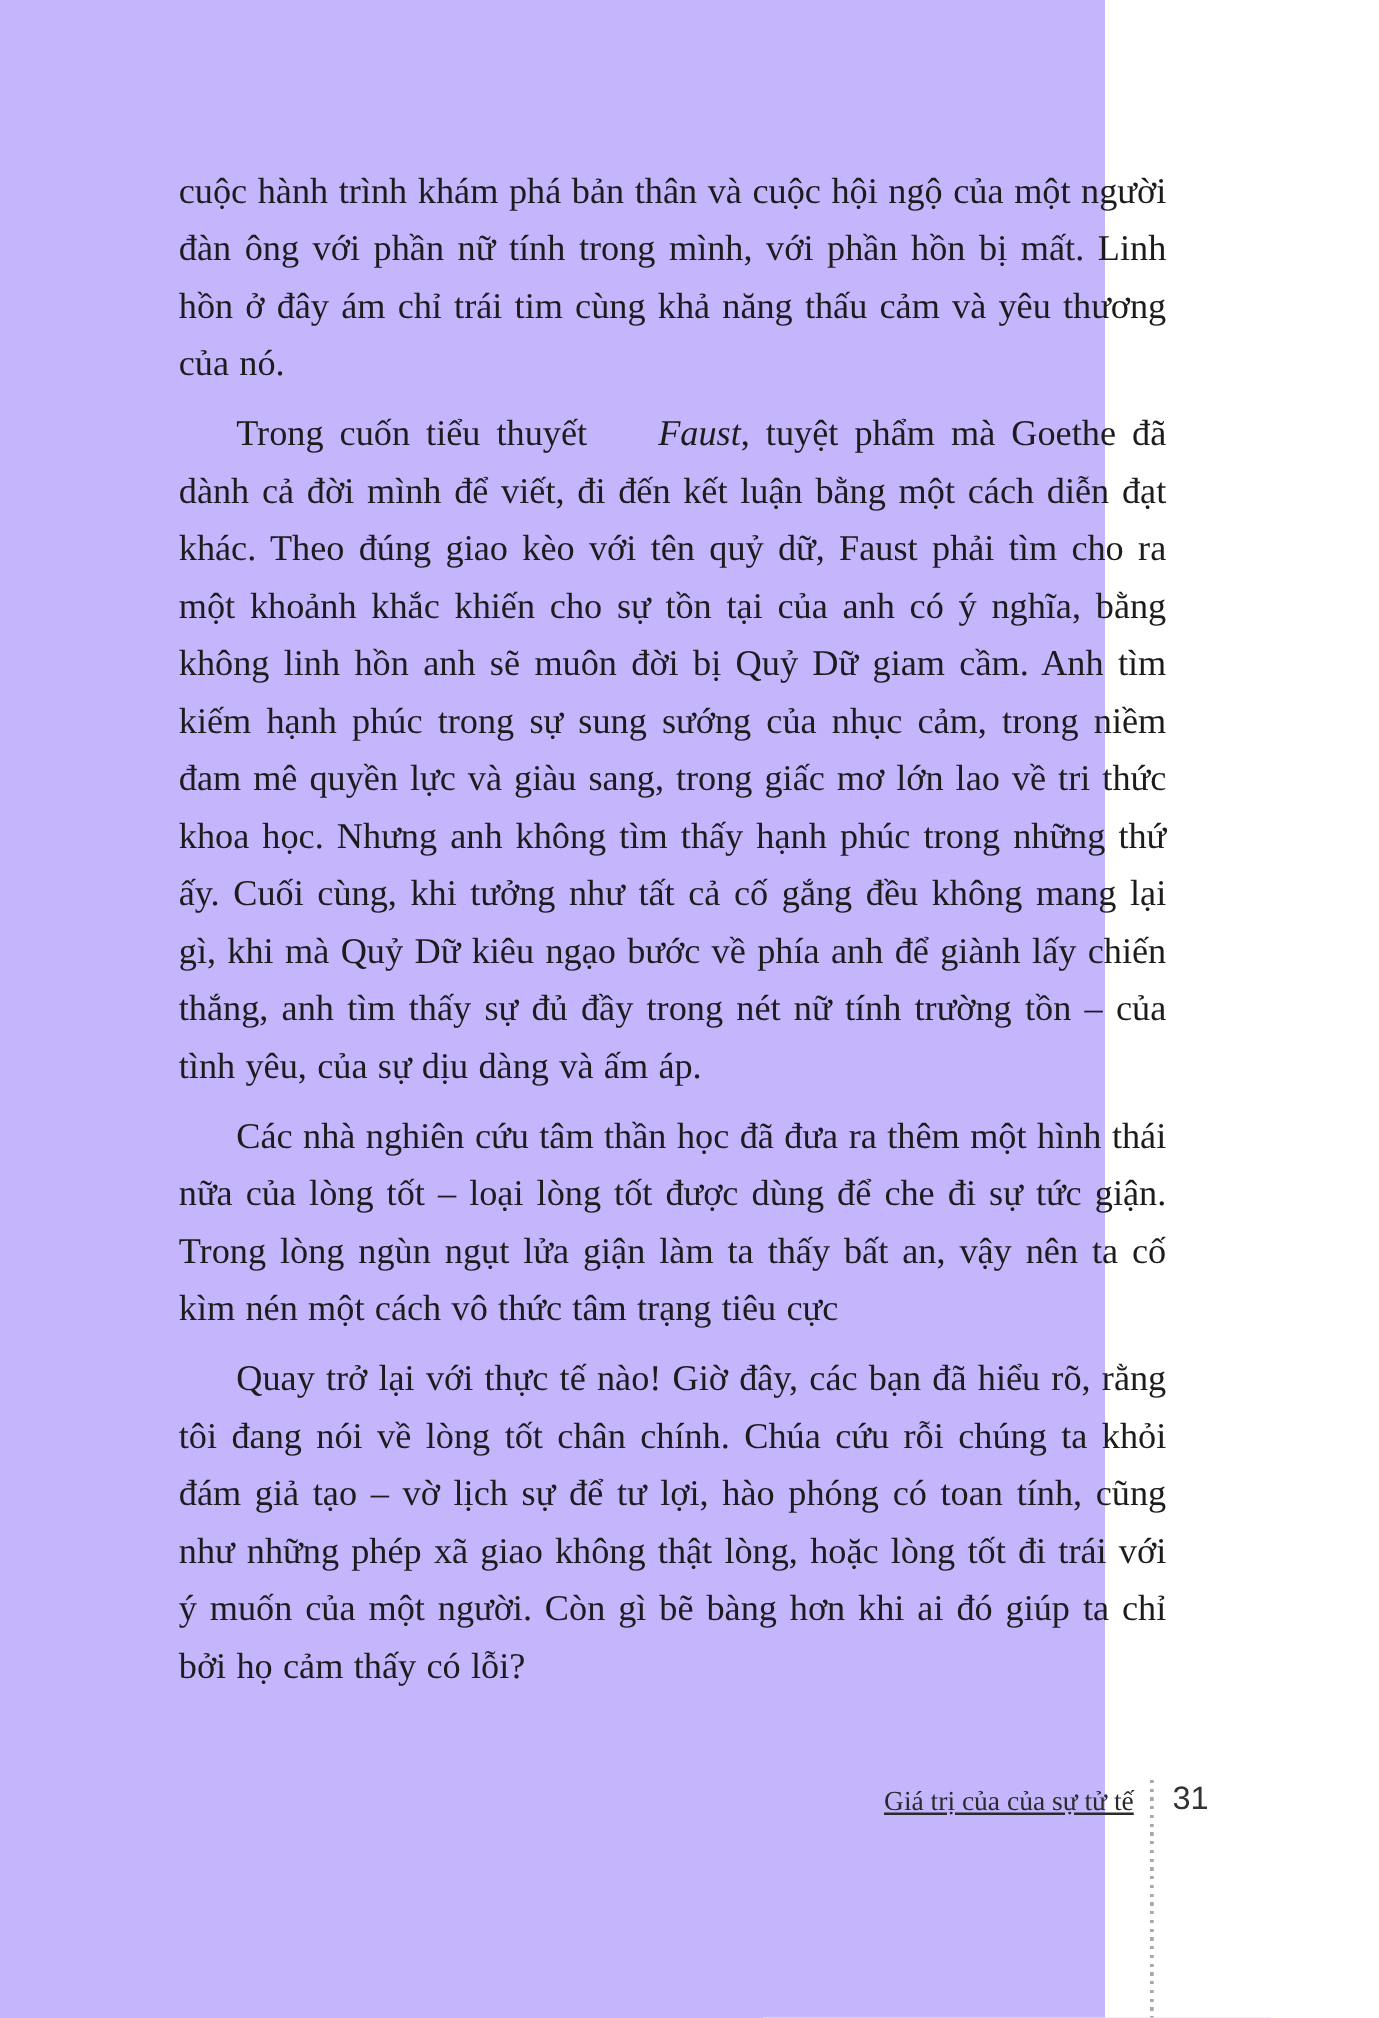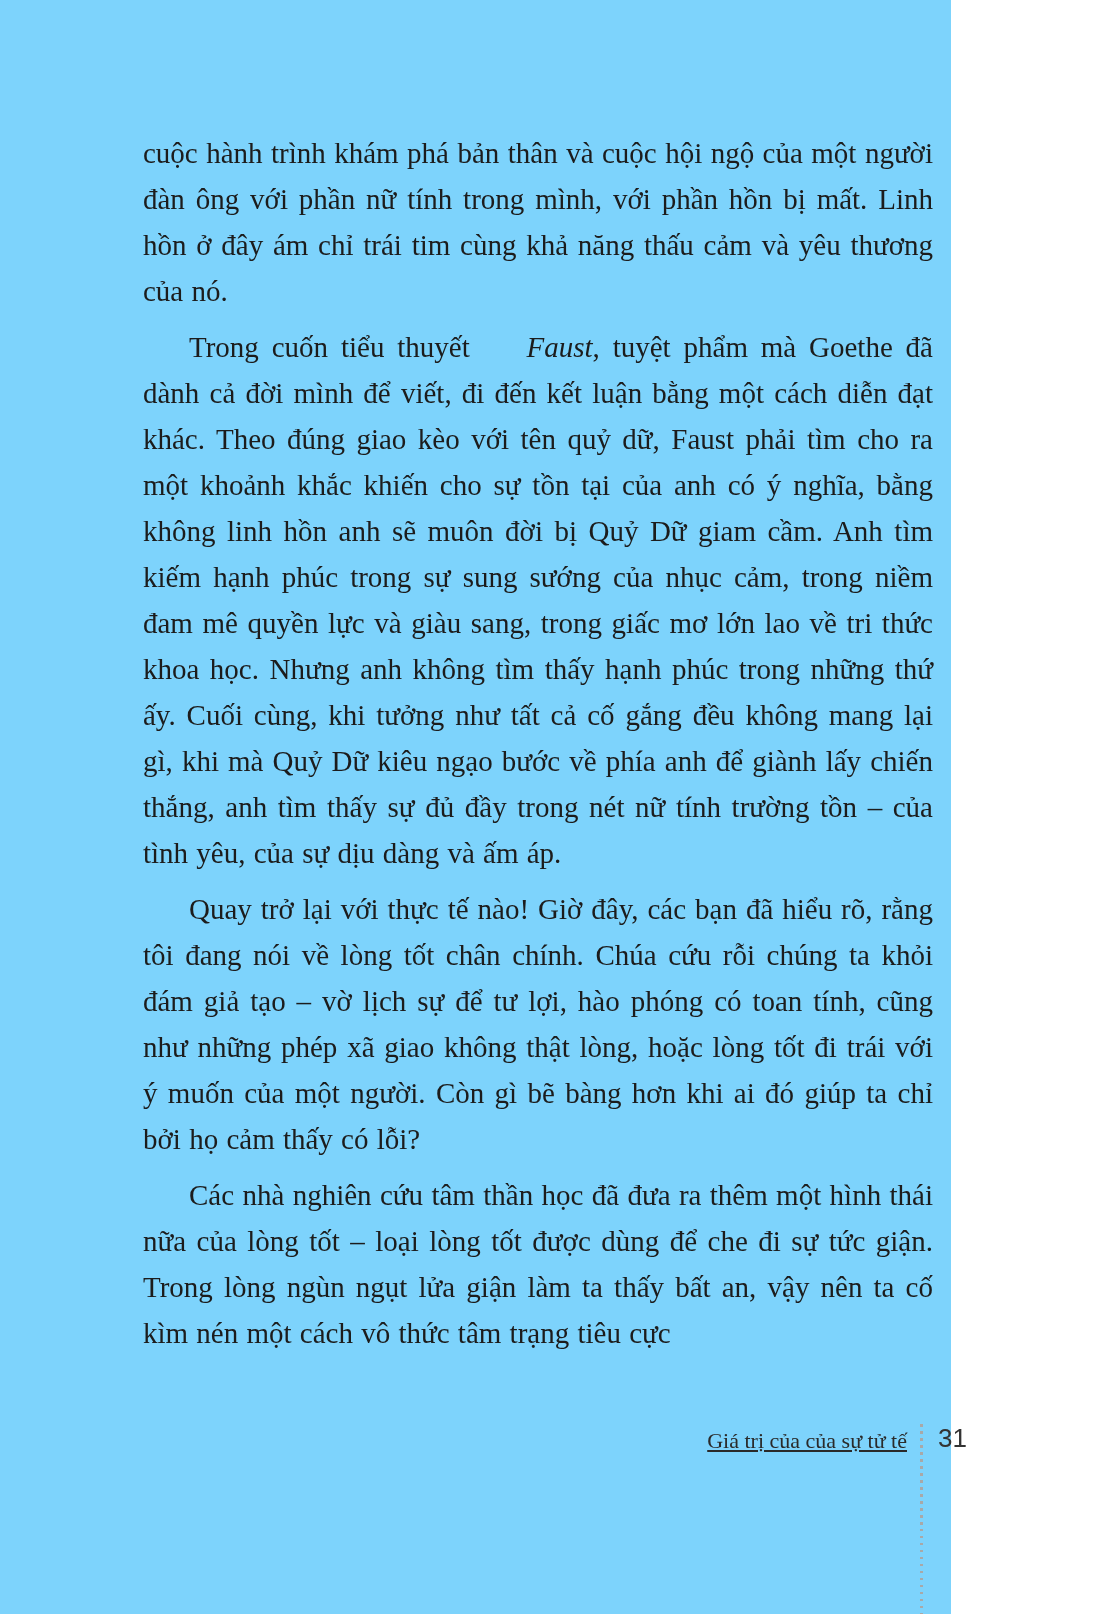--- a/index.html
+++ b/index.html
@@ -8,23 +8,23 @@
     width: 1103px;
     height: 1614px;
     font-family: "Liberation Serif", "DejaVu Serif", serif;
     color: #1c1c1c;
     position: relative;
     overflow: hidden;
   }
   .page {
     position: absolute;
     top: 0; left: 0;
-    width: 951px;
+    width: 884px;
     height: 1614px;
-    background: #7dd3fc;
+    background: #c4b5fd;
   }
   .text-block {
     position: absolute;
     left: 143px;
     top: 130px;
     width: 790px;
   }
   .para {
     font-size: 29px;
     line-height: 46px;
@@ -82,22 +82,22 @@
   }
 </style>
 </head>
 <body>
 
 <div class="page">
 
   <div class="text-block" id="paragraphs">
       <p class="para"><span>cuộc hành trình khám phá bản thân và cuộc hội ngộ của một người đàn ông với phần nữ tính trong mình, với phần hồn bị mất. Linh hồn ở đây ám chỉ trái tim cùng khả năng thấu cảm và yêu thương của nó.</span></p>
       <p class="para indent"><span>Trong cuốn tiểu thuyết </span><em>Faust</em><span>, tuyệt phẩm mà Goethe đã dành cả đời mình để viết, đi đến kết luận bằng một cách diễn đạt khác. Theo đúng giao kèo với tên quỷ dữ, Faust phải tìm cho ra một khoảnh khắc khiến cho sự tồn tại của anh có ý nghĩa, bằng không linh hồn anh sẽ muôn đời bị Quỷ Dữ giam cầm. Anh tìm kiếm hạnh phúc trong sự sung sướng của nhục cảm, trong niềm đam mê quyền lực và giàu sang, trong giấc mơ lớn lao về tri thức khoa học. Nhưng anh không tìm thấy hạnh phúc trong những thứ ấy. Cuối cùng, khi tưởng như tất cả cố gắng đều không mang lại gì, khi mà Quỷ Dữ kiêu ngạo bước về phía anh để giành lấy chiến thắng, anh tìm thấy sự đủ đầy trong nét nữ tính trường tồn – của tình yêu, của sự dịu dàng và ấm áp.</span></p>
+      <p class="para indent"><span>Các nhà nghiên cứu tâm thần học đã đưa ra thêm một hình thái nữa của lòng tốt – loại lòng tốt được dùng để che đi sự tức giận. Trong lòng ngùn ngụt lửa giận làm ta thấy bất an, vậy nên ta cố kìm nén một cách vô thức tâm trạng tiêu cực</span></p>
       <p class="para indent"><span>Quay trở lại với thực tế nào! Giờ đây, các bạn đã hiểu rõ, rằng tôi đang nói về lòng tốt chân chính. Chúa cứu rỗi chúng ta khỏi đám giả tạo – vờ lịch sự để tư lợi, hào phóng có toan tính, cũng như những phép xã giao không thật lòng, hoặc lòng tốt đi trái với ý muốn của một người. Còn gì bẽ bàng hơn khi ai đó giúp ta chỉ bởi họ cảm thấy có lỗi?</span></p>
-      <p class="para indent"><span>Các nhà nghiên cứu tâm thần học đã đưa ra thêm một hình thái nữa của lòng tốt – loại lòng tốt được dùng để che đi sự tức giận. Trong lòng ngùn ngụt lửa giận làm ta thấy bất an, vậy nên ta cố kìm nén một cách vô thức tâm trạng tiêu cực</span></p>
     </div>
 
   <div class="footer">
     <span class="running-title">Giá trị của của sự tử tế</span>
     <div class="dotted-rule"></div>
     <span class="page-number">31</span>
   </div>
 
 </div>
 

